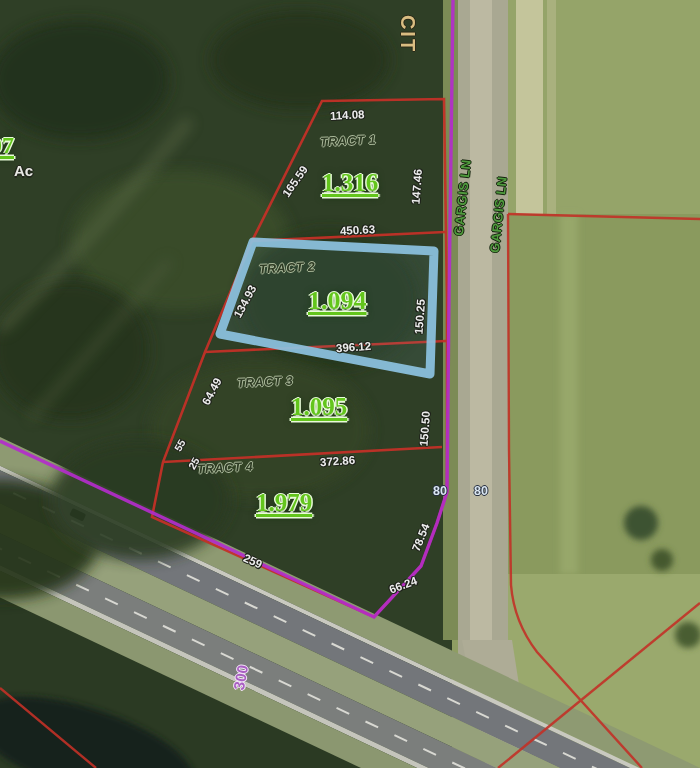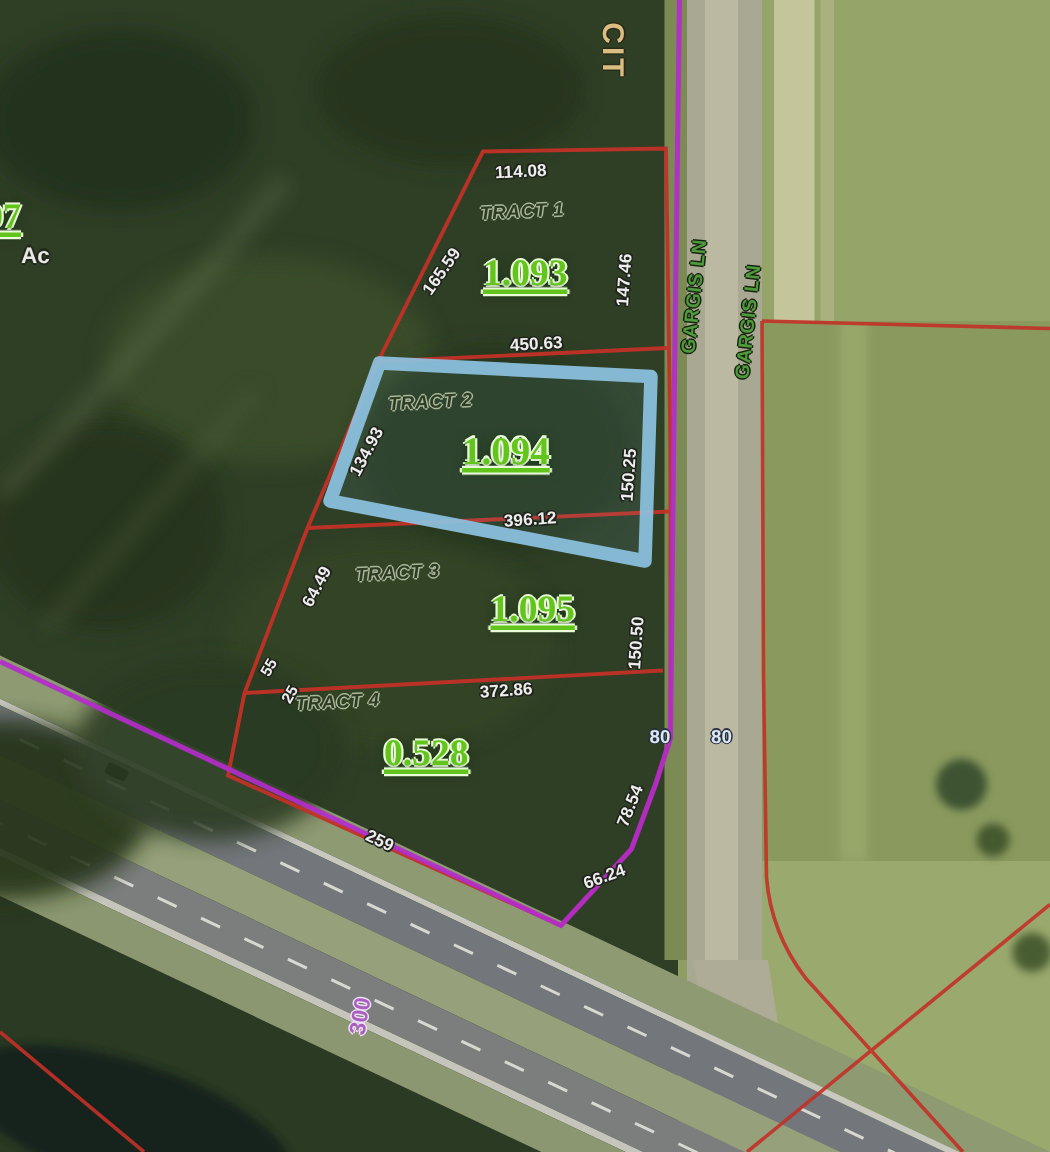--- a/index.html
+++ b/index.html
@@ -141,44 +141,44 @@
     <polygon points="253,242 434,251 430,374 220,334" fill="rgba(142,196,226,0.10)" stroke="#8ec4e2" stroke-width="9" stroke-linejoin="round" opacity="0.92"></polygon>
   </svg>
 
   <div class="lbl citytxt" style="left:389px;top:24px;transform:rotate(90deg);">CIT</div>
 
   <div class="lbl pnum pnum-partial" style="left:-10px;top:133px;">07</div>
   <div class="lbl acres" style="left:14px;top:163px;">Ac</div>
 
   <div class="lbl dim" style="left:330px;top:110px;transform:rotate(-3deg);">114.08</div>
   <div class="lbl tract" style="left:320px;top:135px;transform:rotate(-3deg);">TRACT 1</div>
-  <div class="lbl pnum" style="left:322px;top:170px;">1.093</div>
+  <div class="lbl pnum" style="left:322px;top:170px;">1.316</div>
   <div class="lbl dim" style="left:278px;top:176px;transform:rotate(-55deg);">165.59</div>
   <div class="lbl dim" style="left:400px;top:181px;transform:rotate(-86deg);">147.46</div>
 
   <div class="lbl roadname" style="left:424px;top:191px;transform:rotate(-84deg);">GARGIS LN</div>
   <div class="lbl roadname" style="left:460px;top:208px;transform:rotate(-84deg);">GARGIS LN</div>
 
   <div class="lbl dim" style="left:340px;top:225px;transform:rotate(-3deg);">450.63</div>
   <div class="lbl tract" style="left:259px;top:262px;transform:rotate(-3deg);">TRACT 2</div>
   <div class="lbl pnum pnum-big" style="left:308px;top:288px;">1.094</div>
   <div class="lbl dim" style="left:228px;top:296px;transform:rotate(-62deg);">134.93</div>
   <div class="lbl dim" style="left:403px;top:311px;transform:rotate(-86deg);">150.25</div>
   <div class="lbl dim" style="left:336px;top:342px;transform:rotate(-4deg);">396.12</div>
 
   <div class="lbl tract" style="left:237px;top:376px;transform:rotate(-3deg);">TRACT 3</div>
-  <div class="lbl pnum" style="left:291px;top:394px;margin-left:36px;">1.095</div>
+  <div class="lbl pnum" style="left:291px;top:394px;">1.095</div>
   <div class="lbl dim" style="left:198px;top:386px;transform:rotate(-62deg);">64.49</div>
   <div class="lbl dim" style="left:408px;top:423px;transform:rotate(-86deg);">150.50</div>
   <div class="lbl dim" style="left:320px;top:456px;transform:rotate(-4deg);">372.86</div>
 
   <div class="lbl tract" style="left:197px;top:462px;transform:rotate(-3deg);">TRACT 4</div>
   <div class="lbl dim dim-sm" style="left:174px;top:440px;transform:rotate(-60deg);">55</div>
   <div class="lbl dim dim-sm" style="left:188px;top:458px;transform:rotate(-60deg);">25</div>
-  <div class="lbl pnum" style="left:256px;top:490px;">0.528</div>
+  <div class="lbl pnum" style="left:256px;top:490px;">1.979</div>
   <div class="lbl dim" style="left:243px;top:556px;transform:rotate(25deg);">259</div>
   <div class="lbl dim" style="left:389px;top:580px;transform:rotate(-20deg);">66.24</div>
   <div class="lbl dim" style="left:407px;top:532px;transform:rotate(-68deg);">78.54</div>
 
   <div class="lbl row80" style="left:433px;top:485px;">80</div>
   <div class="lbl row80" style="left:474px;top:485px;">80</div>
 
   <div class="lbl hwydim" style="left:228px;top:670px;transform:rotate(-80deg);">300</div>
 
 </div>

